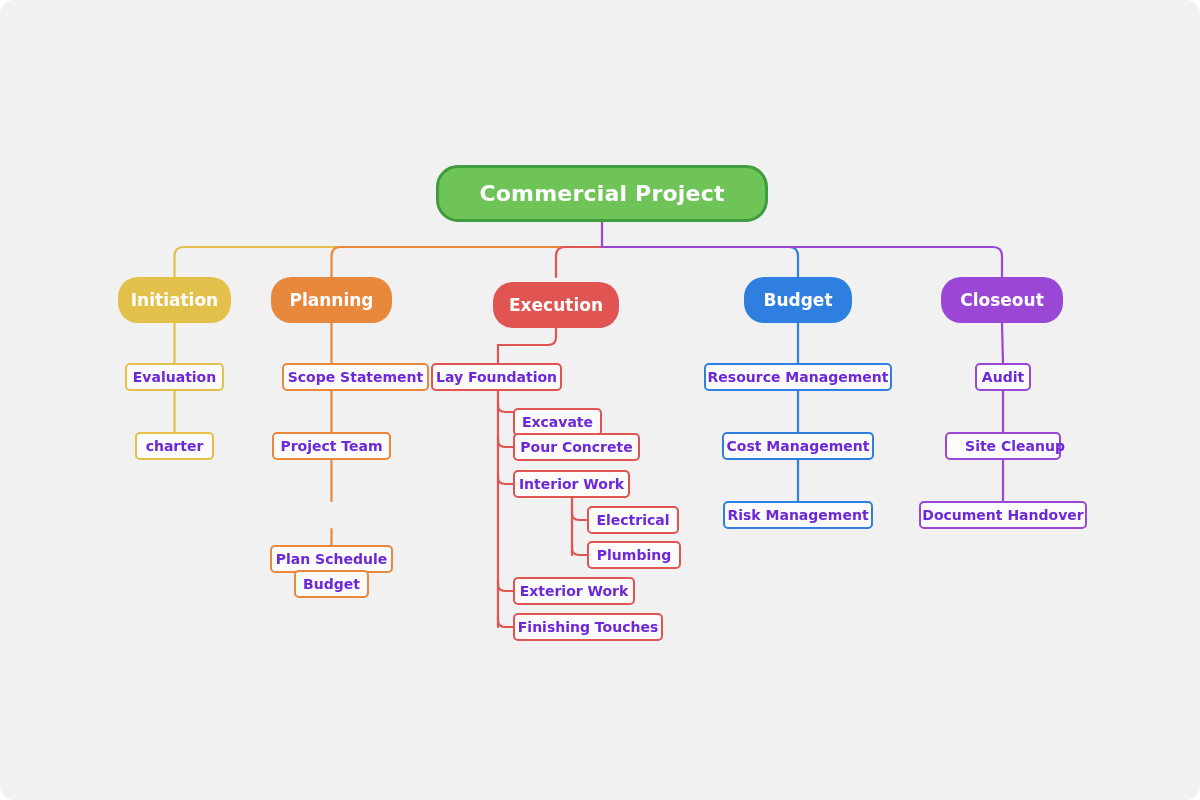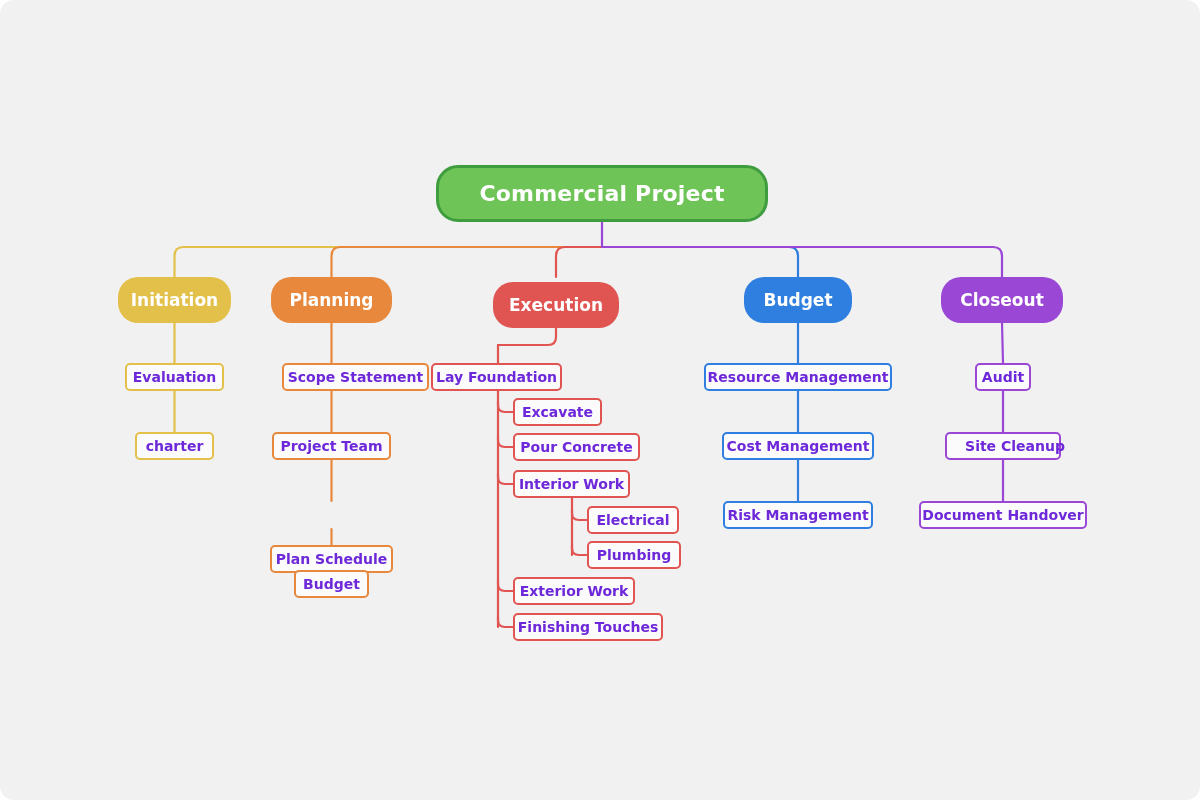--- a/index.html
+++ b/index.html
@@ -117,21 +117,21 @@
     </div>
     <div class="node leaf" style="left: 294px; top: 570px; width: 75px; height: 28px; border-color: rgb(232, 136, 60);">
       <span>Budget</span>
     </div>
     <div class="node lvl1" style="left: 493px; top: 282px; width: 126px; height: 46px; background: rgb(224, 85, 82);">
       <span>Execution</span>
     </div>
     <div class="node leaf" style="left: 431px; top: 363px; width: 131px; height: 28px; border-color: rgb(224, 85, 82);">
       <span>Lay Foundation</span>
     </div>
-    <div class="node leaf" style="left: 513px; top: 398px; width: 89px; height: 28px; border-color: rgb(224, 85, 82);">
+    <div class="node leaf" style="left: 513px; top: 408px; width: 89px; height: 28px; border-color: rgb(224, 85, 82);">
       <span>Excavate</span>
     </div>
     <div class="node leaf" style="left: 513px; top: 433px; width: 127px; height: 28px; border-color: rgb(224, 85, 82);">
       <span>Pour Concrete</span>
     </div>
     <div class="node leaf" style="left: 513px; top: 470px; width: 117px; height: 28px; border-color: rgb(224, 85, 82);">
       <span>Interior Work</span>
     </div>
     <div class="node leaf" style="left: 513px; top: 577px; width: 122px; height: 28px; border-color: rgb(224, 85, 82);">
       <span>Exterior Work</span>

